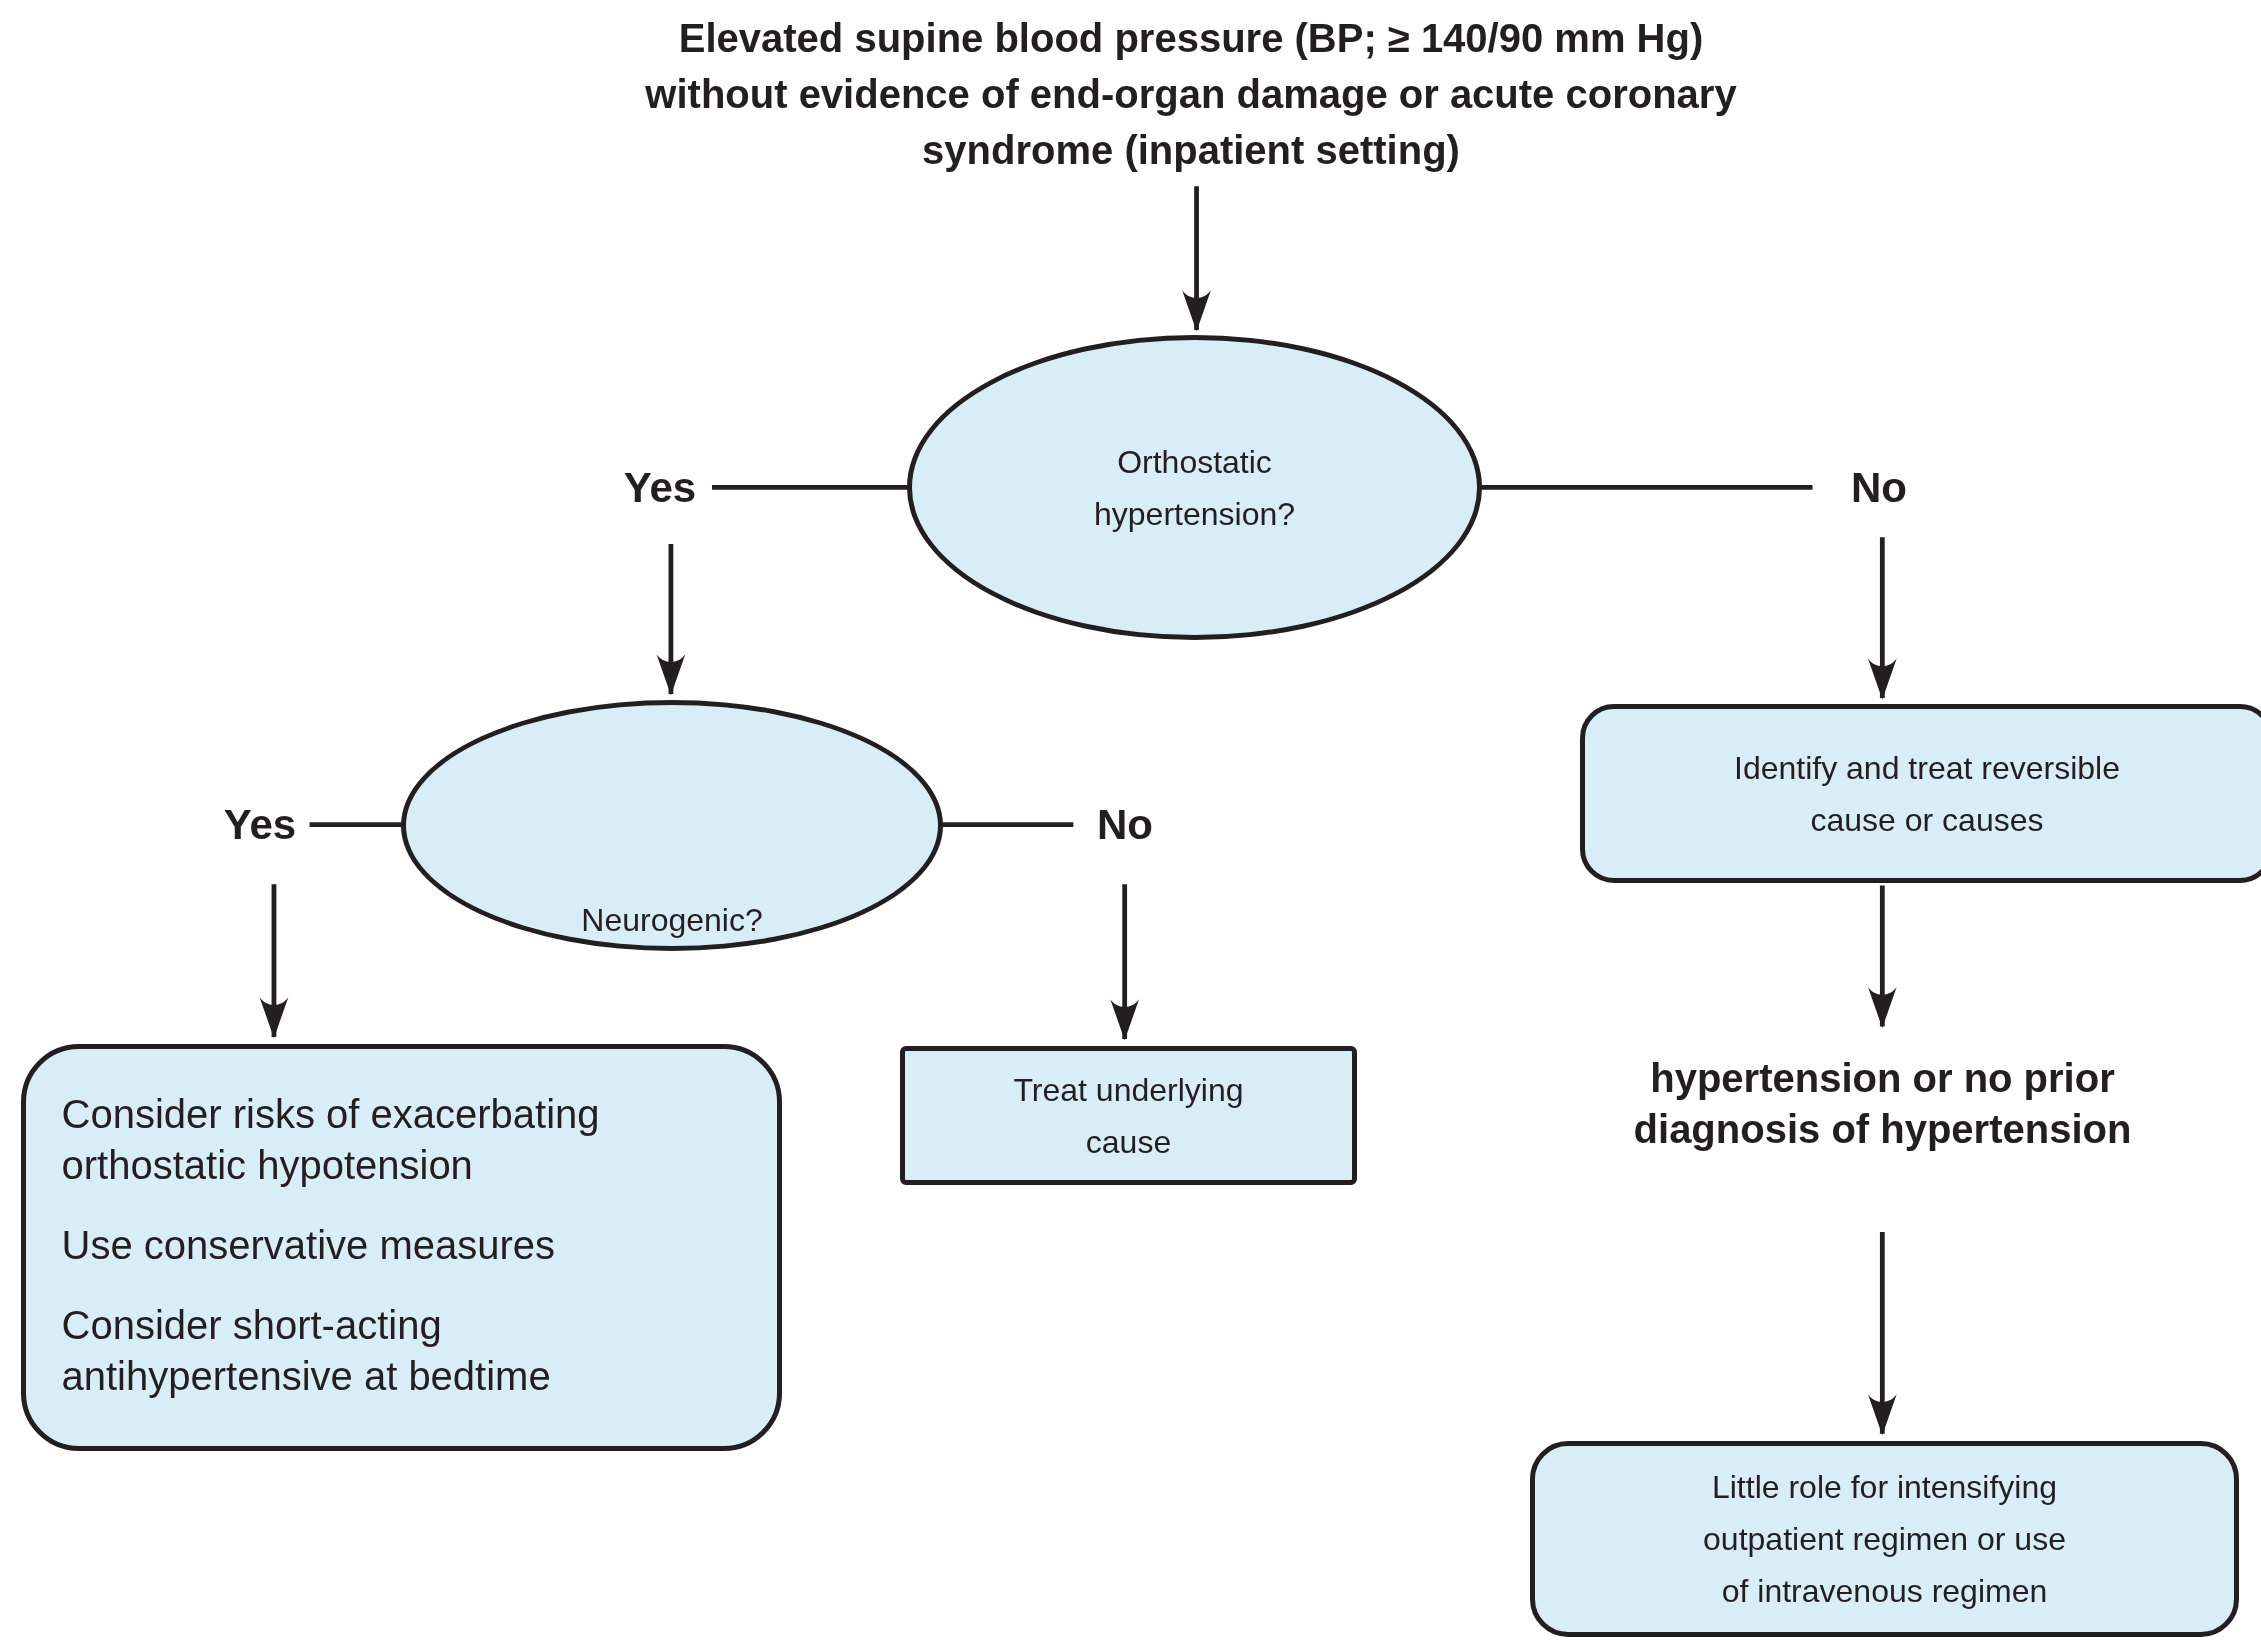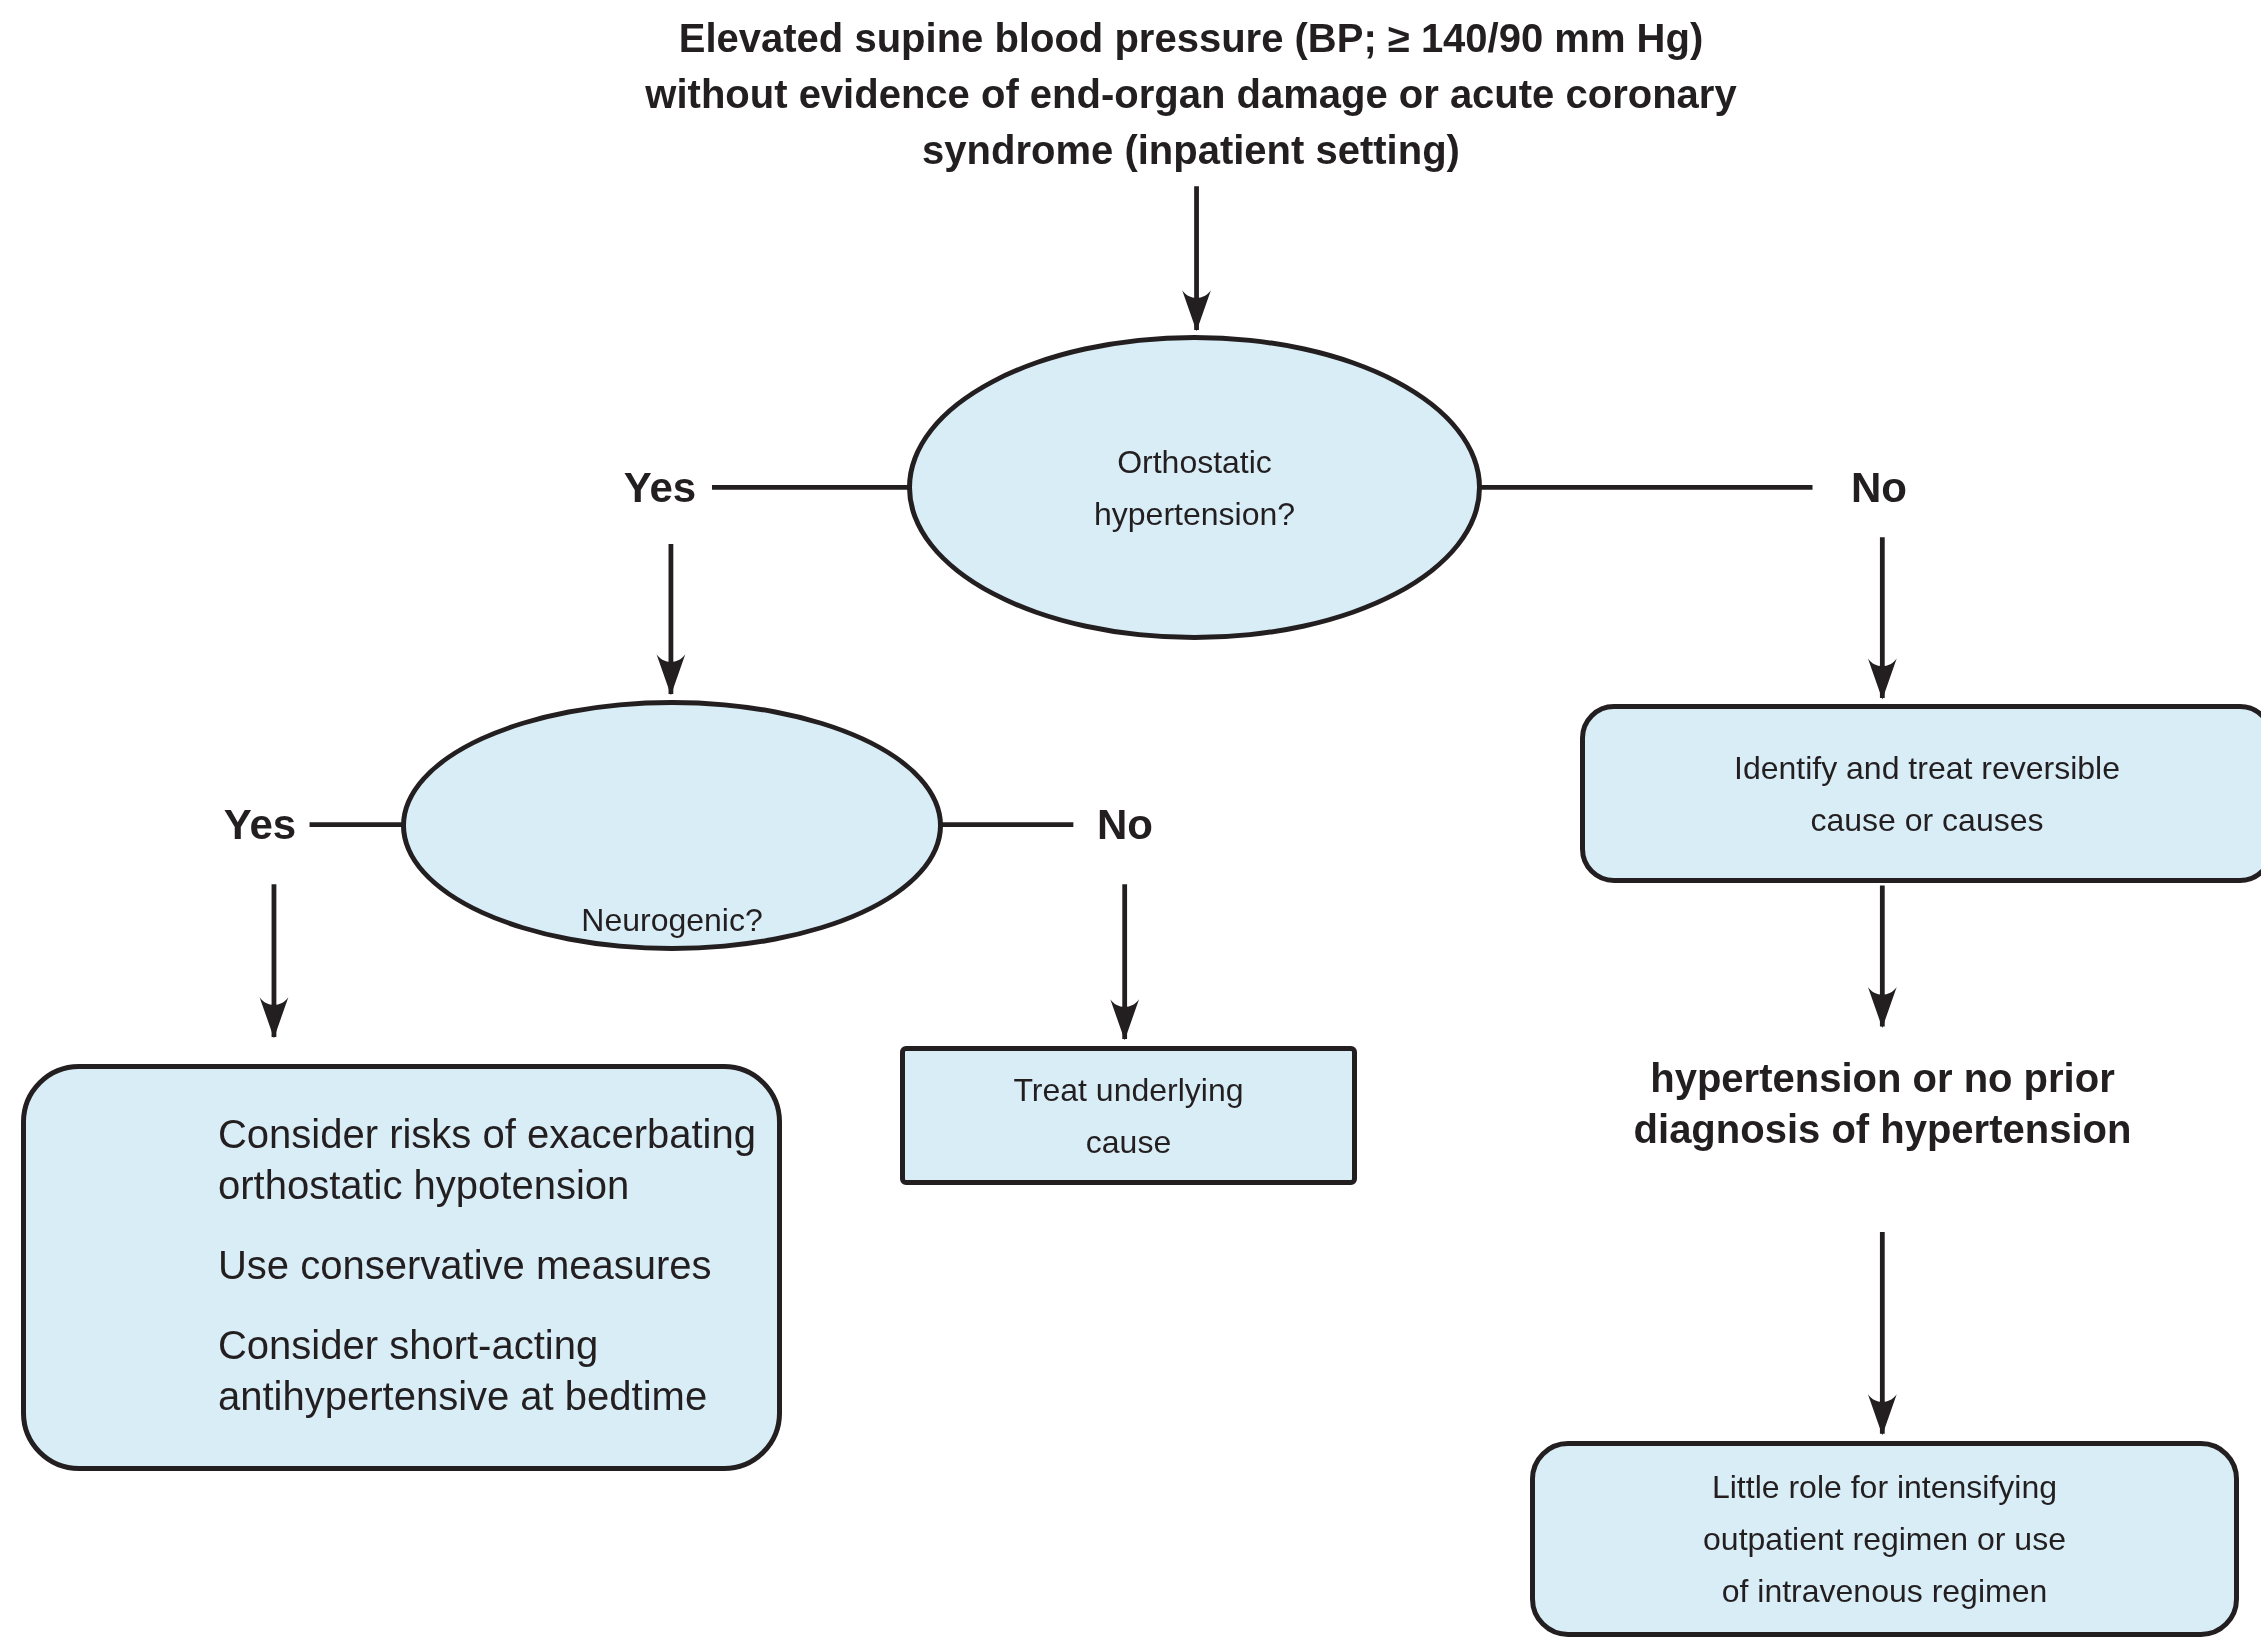--- a/index.html
+++ b/index.html
@@ -36,21 +36,21 @@
     position:absolute;width:116px;
     font-weight:bold;font-size:42px;line-height:48px;text-align:center;
   }
   .milestone{
     position:absolute;left:1540px;top:1053px;width:685px;
     text-align:center;font-weight:bold;font-size:40px;line-height:51px;
   }
   
   .ell-orthostatic{left:907px;top:335px;width:575px;height:305px;}
   .ell-neurogenic{left:401px;top:700px;width:542px;height:251px;align-items:flex-end;}
-  .box-consider{left:20.5px;top:1044px;width:761px;height:407px;border-radius:58px;align-items:flex-start;justify-content:flex-end;text-align:left;margin-top:20px;}
+  .box-consider{left:20.5px;top:1044px;width:761px;height:407px;border-radius:58px;align-items:flex-start;justify-content:flex-start;text-align:left;}
   .box-consider-inner{padding:40px 20.5px 0 36px;font-size:40px;line-height:51px;}
   .box-consider-inner p{margin:0 0 29px 0;}
   .box-treat{left:900px;top:1046px;width:457px;height:139px;border-radius:6px;}
   .box-identify{left:1580px;top:704px;width:694px;height:179px;border-radius:34px;}
   .box-little{left:1530px;top:1441px;width:709px;height:196px;border-radius:38px;}
   .lbl-orthostatic-yes{left:602px;top:464px;}
   .lbl-orthostatic-no{left:1821px;top:464px;}
   .lbl-neurogenic-yes{left:202px;top:801px;}
   .lbl-neurogenic-no{left:1067px;top:801px;}
 </style>

